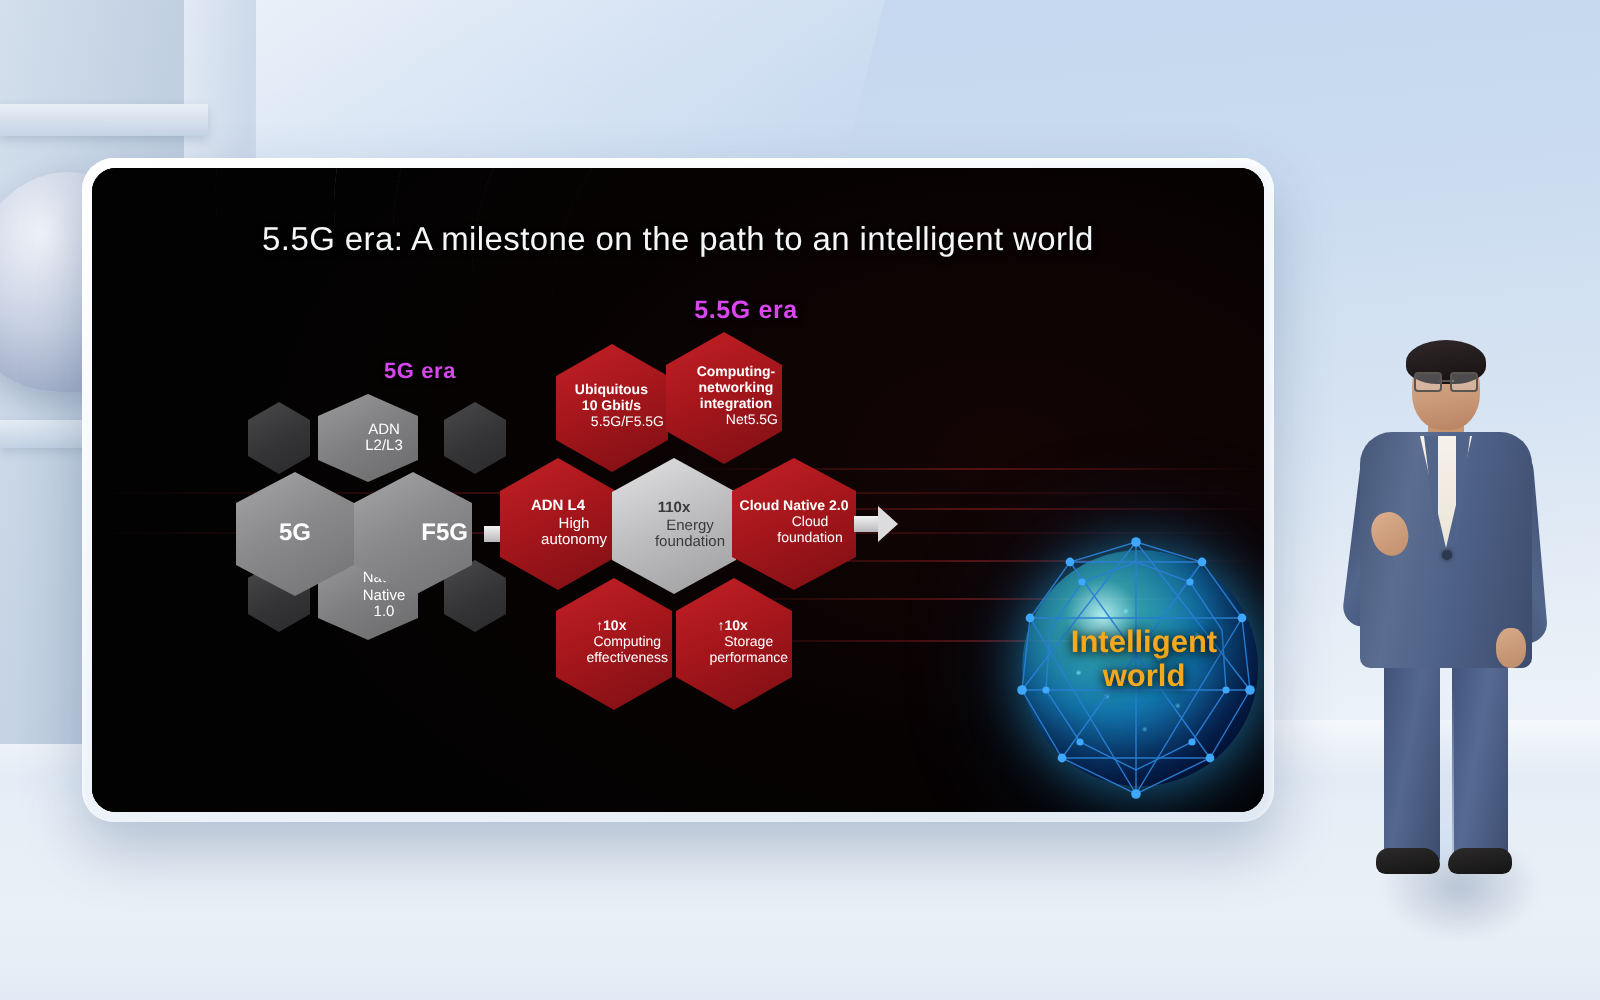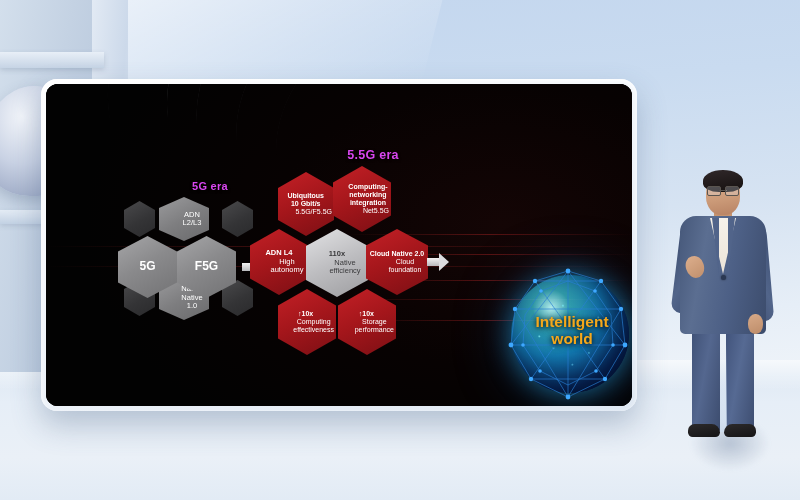--- a/index.html
+++ b/index.html
@@ -226,20 +226,21 @@
       <div class="streak s4"></div>
       <div class="streak s5"></div>
       <div class="hline" style="top:150px"></div>
       <div class="hline" style="top:170px"></div>
       <div class="hline" style="top:196px"></div>
       <div class="rline" style="top:162px"></div>
       <div class="rline" style="top:182px"></div>
       <div class="hline" style="top:215px"></div>
       <div class="hline" style="top:236px"></div>
 
+      <div class="slide-title">5.5G era: A milestone on the path to an intelligent world</div>
 
       <div class="era-label era-5g">5G era</div>
 
       <div class="hex hex-dark" style="left:78px;top:117px;width:31px;height:36px;"></div>
       <div class="hex hex-dark" style="left:176px;top:117px;width:31px;height:36px;"></div>
       <div class="hex hex-dark" style="left:78px;top:196px;width:31px;height:36px;"></div>
       <div class="hex hex-dark" style="left:176px;top:196px;width:31px;height:36px;"></div>
 
       <div class="hex hex-gray" style="left:113px;top:113px;width:50px;height:44px;font-size:7.5px;">
         <div class="tx">
@@ -250,21 +251,21 @@
       <div class="hex hex-gray" style="left:113px;top:192px;width:50px;height:44px;font-size:7.5px;">
         <div class="tx">
           <div class="t-n">Native</div>
           <div class="t-n">Native 1.0</div>
         </div>
       </div>
 
       <div class="hex hex-graybig" style="left:72px;top:152px;width:59px;height:62px;font-size:12px;">
         <div class="tx t-b">5G</div>
       </div>
-      <div class="hex hex-graybig" style="left:131px;top:152px;width:59px;height:62px;font-size:12px;">
+      <div class="hex hex-graybig" style="left:131px;top:152px;width:59px;height:62px;font-size:12px;justify-content:flex-end;">
         <div class="tx t-b">F5G</div>
       </div>
 
       <div class="arrow" style="left:196px;top:174px;">
         <div class="shaft"></div>
           <div class="head"></div>
       </div>
 
       <div class="era-label era-55g">5.5G era</div>
 
@@ -288,21 +289,21 @@
       <div class="hex hex-red" style="left:204px;top:145px;width:58px;height:66px;font-size:7.5px;">
         <div class="tx">
           <div class="t-b">ADN L4</div>
           <div class="t-n">High autonomy</div>
         </div>
       </div>
 
       <div class="hex hex-silver" style="left:260px;top:145px;width:62px;height:68px;font-size:7.5px;">
         <div class="tx">
           <div class="t-b">110x</div>
-          <div class="t-n">Native efficiency</div>
+          <div class="t-n">Energy foundation</div>
         </div>
       </div>
 
       <div class="hex hex-red" style="left:320px;top:145px;width:62px;height:66px;font-size:7px;">
         <div class="tx">
           <div class="t-b">Cloud Native 2.0</div>
           <div class="t-n">Cloud foundation</div>
         </div>
       </div>
 

